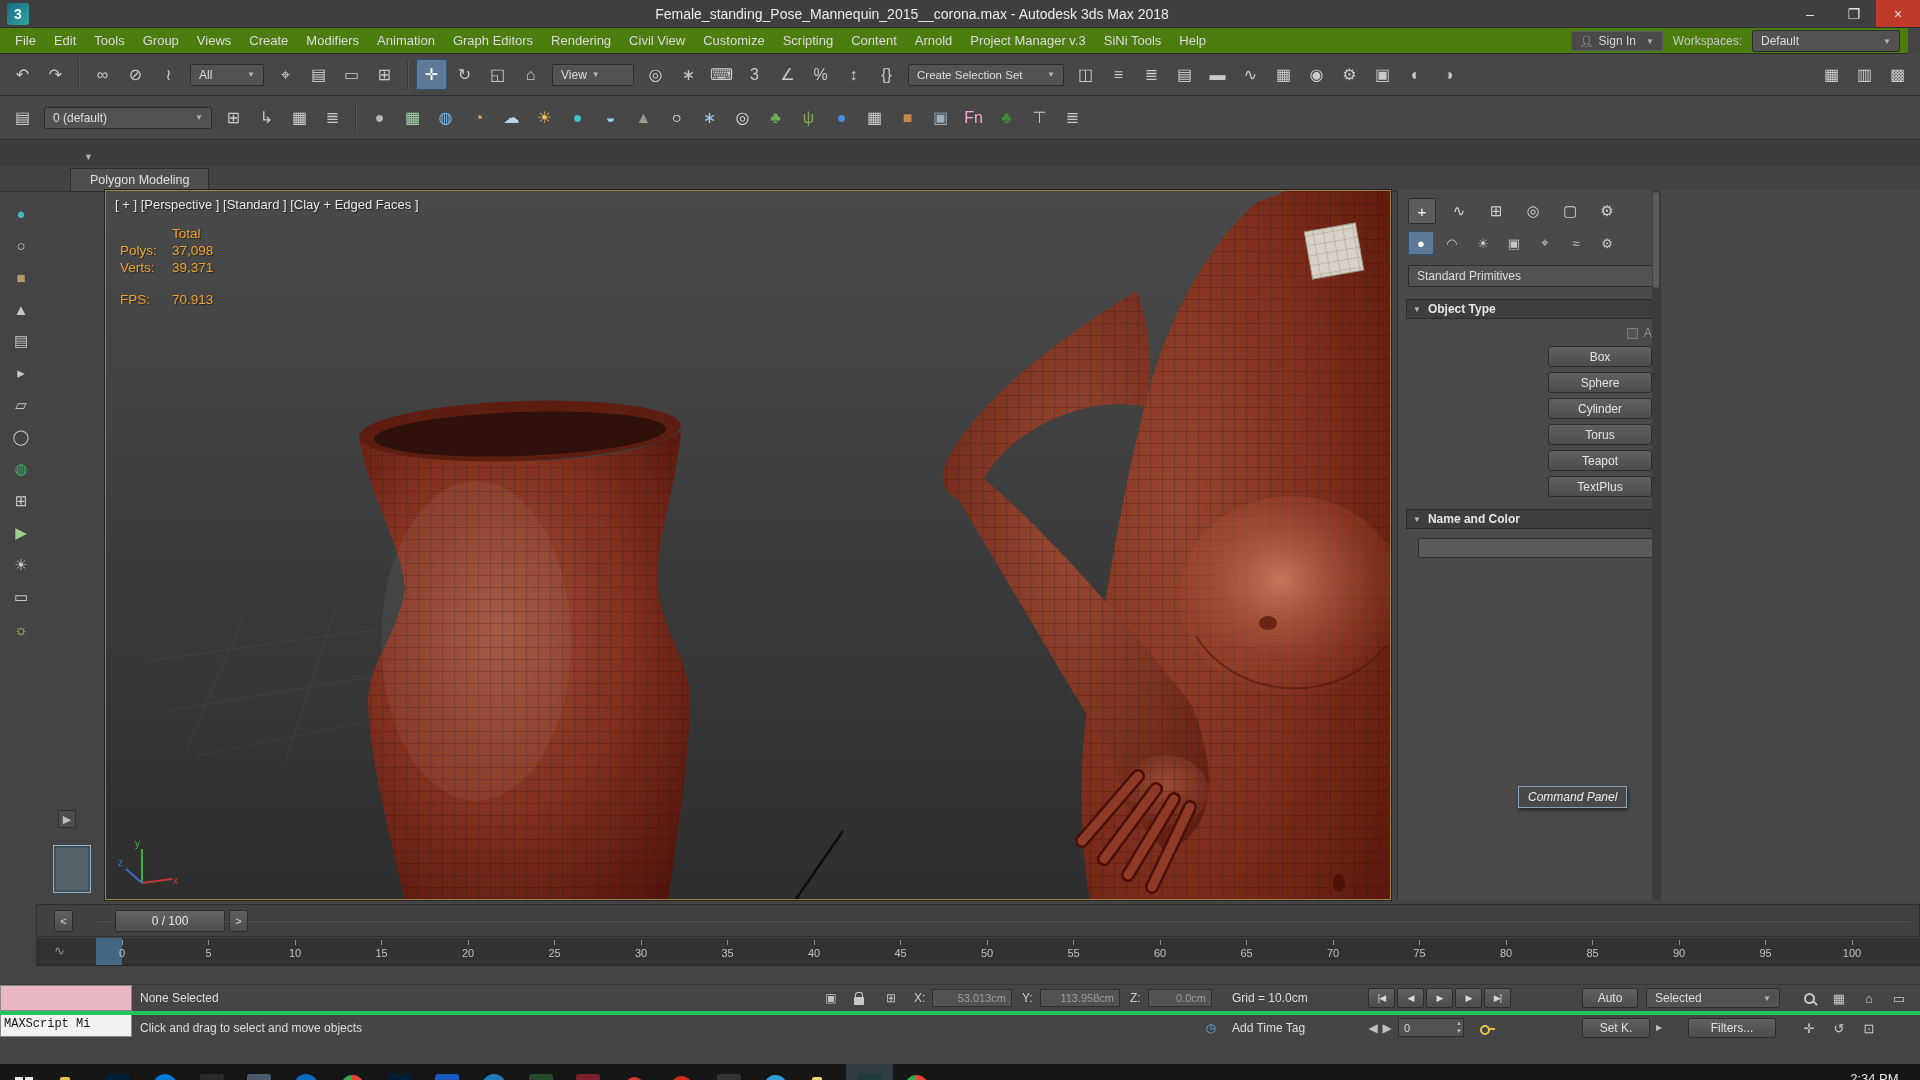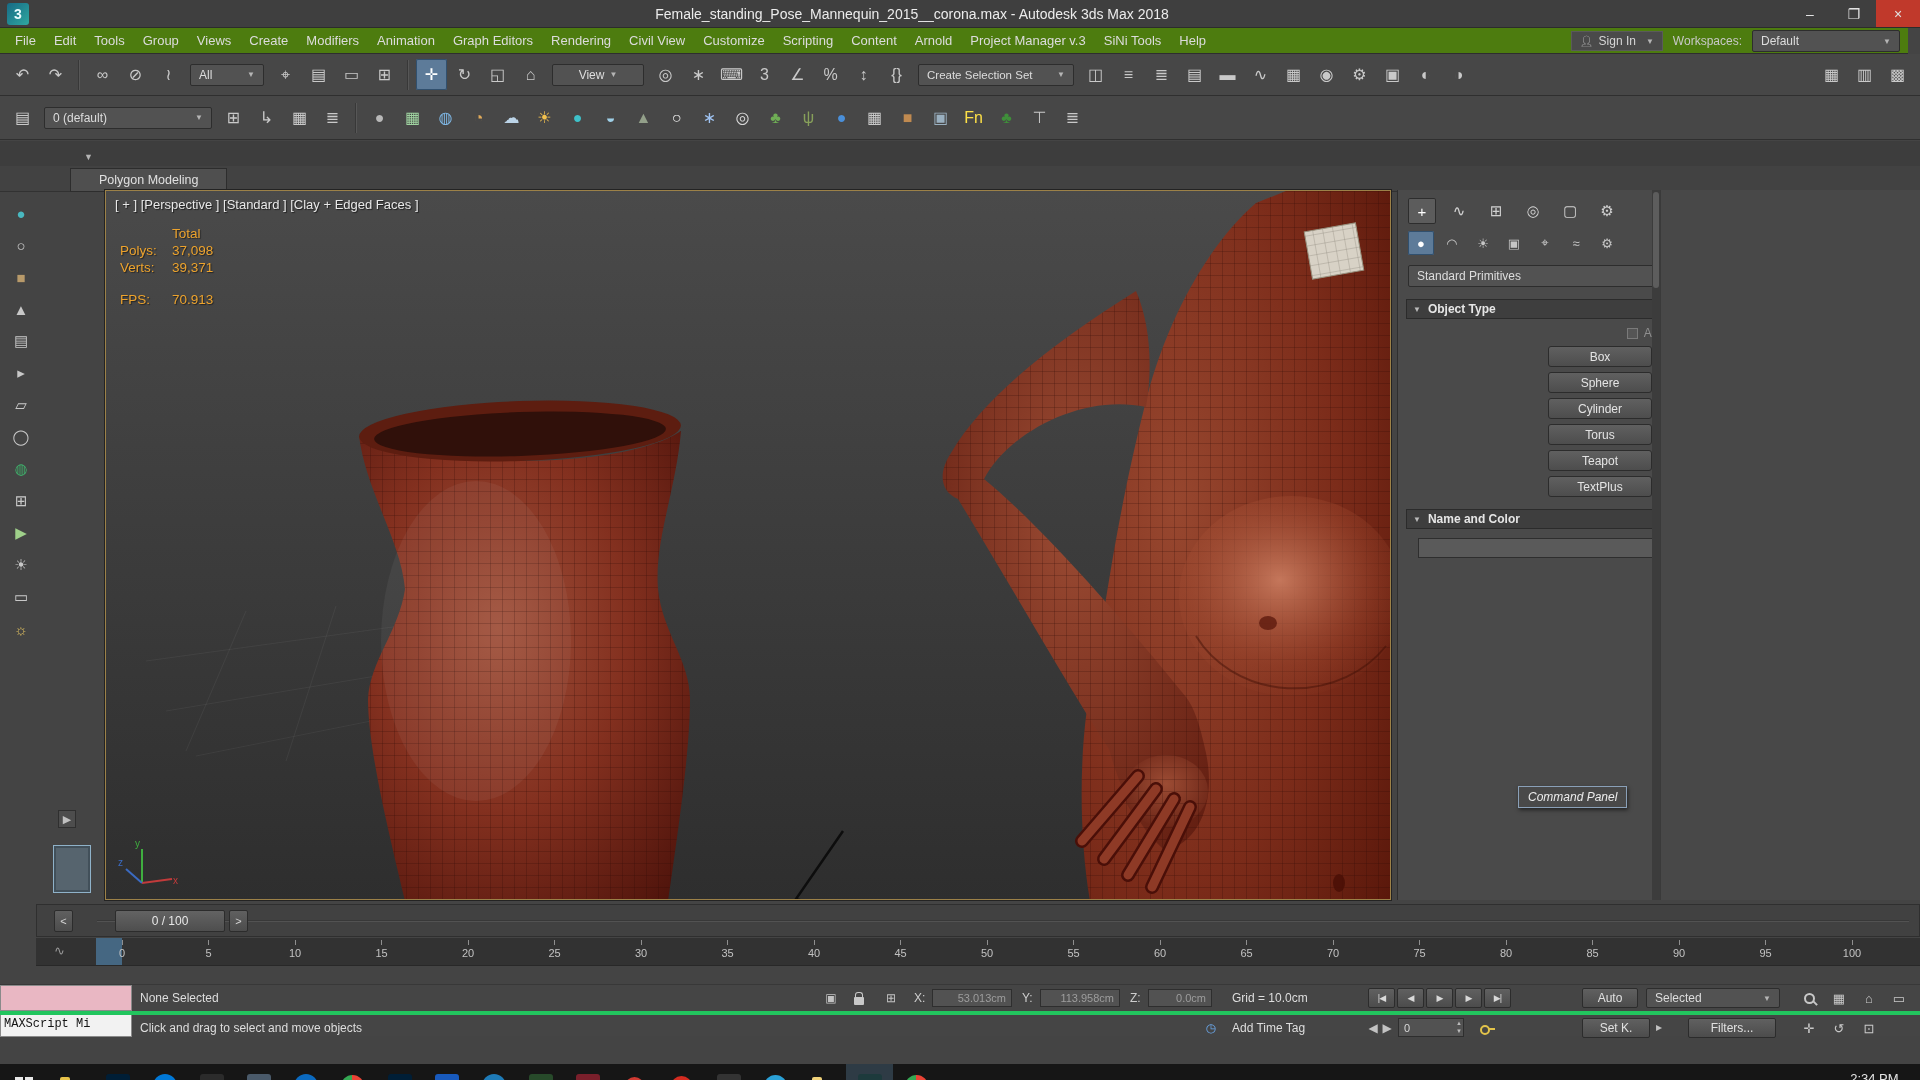--- a/index.html
+++ b/index.html
@@ -32,21 +32,21 @@
   .ic.active { background:#5d7b99; color:#fff; box-shadow:inset 0 0 0 1px #31506e; }
   .sep { width:0; height:30px; border-left:1px solid #383838; border-right:1px solid #575757; margin:0 6px; }
   .spacer { flex:1; }
 
   
   .ribbontabs { position:absolute; left:0; top:141px; width:1920px; height:25px; background:#3d3d3d; display:flex; align-items:flex-end; padding-left:70px; }
   .rtab { padding:4px 16px; font-size:13px; color:#c6c6c6; }
   .rtab.active { background:#4f4f4f; color:#efefef; border:1px solid #2d2d2d; border-bottom:none; }
   .rtab-config { margin-left:6px; padding:4px 8px; color:#b5b5b5; font-size:9px; }
   .subtabrow { position:absolute; left:0; top:166px; width:1920px; height:26px; background:#424242; border-bottom:1px solid #323232; }
-  .subtab { position:absolute; left:70px; top:2px; padding:4px 28px; font-size:12.5px; background:#4f4f4f; border:1px solid #2d2d2d; color:#e0e0e0; }
+  .subtab { position:absolute; left:70px; top:2px; padding:4px 19px; font-size:12.5px; background:#4f4f4f; border:1px solid #2d2d2d; color:#e0e0e0; }
 
   
   .leftstrip { position:absolute; left:2px; top:200px; width:38px; display:flex; flex-direction:column; align-items:center; gap:6px; }
   .ls-ic { width:30px; height:26px; display:flex; align-items:center; justify-content:center; font-size:15px; color:#c8c8c8; }
   .ribbon-expand { position:absolute; left:58px; top:810px; width:18px; height:18px; display:flex; align-items:center; justify-content:center; color:#c0c0c0; font-size:11px; background:#4d4d4d; border:1px solid #2f2f2f; }
   .layoutbox { position:absolute; left:53px; top:845px; width:38px; height:48px; background:#56646e; border:1px solid #8fb2c9; box-shadow:inset 0 0 0 2px #42505a; }
 
   
   .viewport { position:absolute; left:105px; top:190px; width:1286px; height:710px; border:1px solid #9c8148; box-shadow:0 0 0 1px #232323; background:#363636; overflow:hidden; }
   .viewport svg.scene { position:absolute; left:0; top:0; }
@@ -248,21 +248,21 @@
       <div class="ic">
         <span>↻</span>
       </div>
       <div class="ic">
         <span>◱</span>
       </div>
       <div class="ic">
         <span>⌂</span>
       </div>
     </div>
-  <div class="dd" style="width: 92px;justify-content:center;margin:0 5px">
+  <div class="dd" style="width: 82px;justify-content:flex-start;margin:0 5px">
     <span>View</span>
       <span class="caret">▼</span>
   </div>
   <div class="icgroup">
       <div class="ic">
         <span>◎</span>
       </div>
       <div class="ic">
         <span>∗</span>
       </div>
@@ -413,21 +413,21 @@
       <div class="ic">
         <span style="color: rgb(200, 200, 200);">▦</span>
       </div>
       <div class="ic">
         <span style="color: rgb(192, 138, 80);">■</span>
       </div>
       <div class="ic">
         <span style="color: rgb(154, 176, 192);">▣</span>
       </div>
       <div class="ic">
-        <span style="color: #fde047;">Fn</span>
+        <span style="color: #f9a8d4;">Fn</span>
       </div>
       <div class="ic">
         <span style="color: rgb(63, 143, 58);">♣</span>
       </div>
       <div class="ic">
         <span style="color: rgb(200, 200, 200);">⊤</span>
       </div>
       <div class="ic">
         <span style="color: rgb(200, 200, 200);">≣</span>
       </div>

